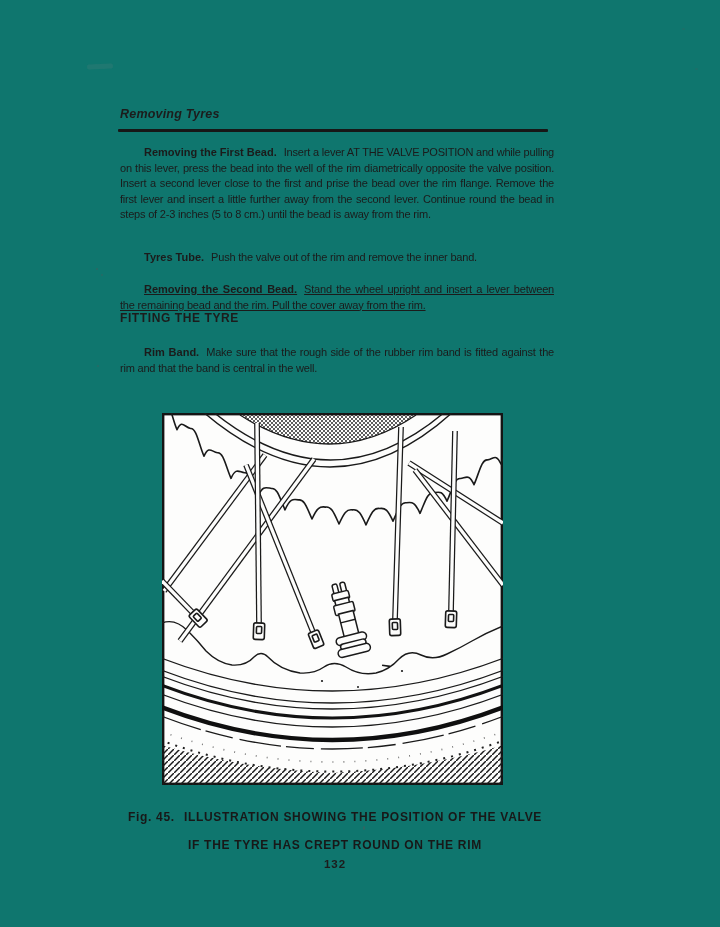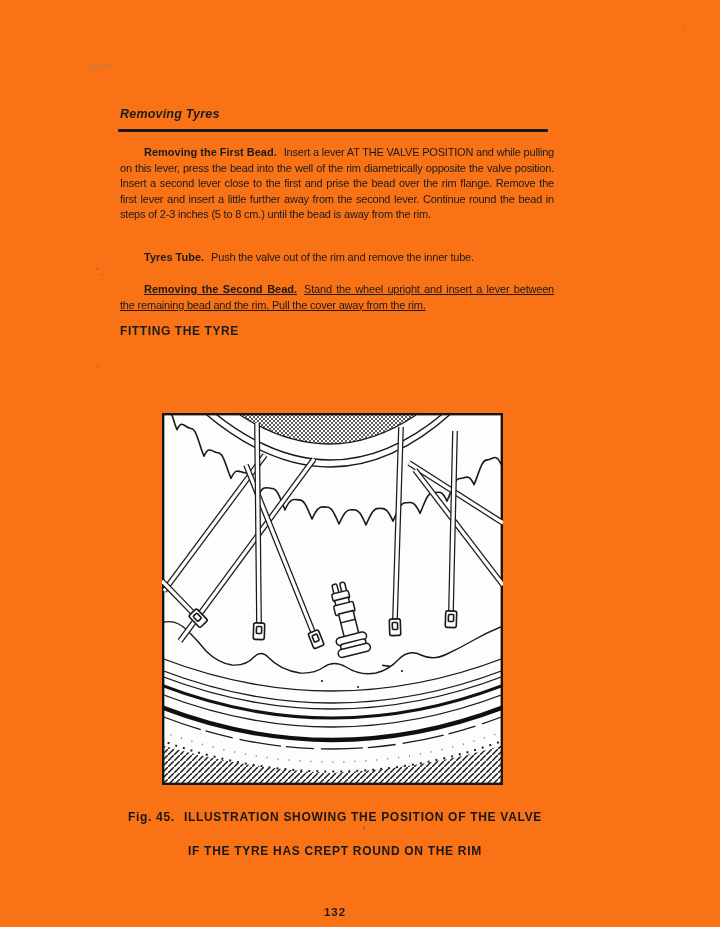--- a/index.html
+++ b/index.html
@@ -1,73 +1,76 @@
 <!DOCTYPE html>
 <html><head>
 <meta charset="utf-8">
 <style>
   html,body{margin:0;padding:0;background:#e8e8e8;}
   .page{
-    position:relative;width:720px;height:927px;background:#f97316;
+    position:relative;width:720px;height:927px;background:#0f766e;
     font-family:"Liberation Sans", sans-serif;color:#1c1c1c;overflow:hidden;
     box-shadow:0 0 4px rgba(0,0,0,.2);
   }
   .abs{position:absolute;}
   .running-head{
     left:120px;top:107px;font-size:12.5px;font-weight:bold;font-style:italic;
     letter-spacing:.2px;
   }
   .head-rule{left:118px;top:129px;width:430px;height:2.6px;background:#171717;border-radius:1px;}
   .body-par{
     width:434px;font-size:11px;line-height:15.5px;letter-spacing:-.2px;
     text-align:justify;color:#1b1b1b;
   }
   .body-par .lead{font-weight:bold;margin-right:7px;letter-spacing:0;padding-left:24px;}
   .p1{left:120px;top:145px;}
   .p2{left:120px;top:250px;}
   .p3{left:120px;top:282px;text-decoration:underline;}
   .p5{left:120px;top:345px;}
   .sec-head{
-    left:120px;top:324px;font-size:12px;font-weight:bold;letter-spacing:.6px;
+    left:120px;top:311px;font-size:12px;font-weight:bold;letter-spacing:.6px;
   }
   .figure-box{left:162px;top:413px;width:341px;height:372px;}
   .caption{
     left:118px;top:807px;width:434px;text-align:center;font-weight:bold;
     font-size:12px;letter-spacing:.7px;line-height:21px;color:#181818;
   }
   .caption .fig-label{margin-right:9px;}
-  .caption .cap2{display:block;margin-top:13px;}
+  .caption .cap2{display:block;margin-top:7px;}
   .page-num{left:118px;top:858px;width:434px;text-align:center;
-    font-size:11.5px;font-weight:bold;letter-spacing:1px;margin-top:48px;}
+    font-size:11.5px;font-weight:bold;letter-spacing:1px;}
   
   .speck{position:absolute;background:#555;border-radius:50%;}
   .smudge{position:absolute;background:#888;opacity:.14;border-radius:2px;transform:rotate(-2deg);}
 </style>
 </head>
 <body>
 
 <div class="page">
 
   <div class="abs running-head">Removing Tyres</div>
   <div class="abs head-rule"></div>
 
   <div class="abs body-par p1">
     <span class="lead">Removing the First Bead.</span><span>Insert a lever AT THE VALVE POSITION and while pulling on this lever, press the bead into the well of the rim diametrically opposite the valve position.  Insert a second lever close to the first and prise the bead over the rim flange.  Remove the first lever and insert a little further away from the second lever.  Continue round the bead in steps of 2-3 inches (5 to 8 cm.) until the bead is away from the rim.</span>
   </div>
 
   <div class="abs body-par p2">
-    <span class="lead">Tyres Tube.</span><span>Push the valve out of the rim and remove the inner tube.</span>
+    <span class="lead">Tyres Tube.</span><span>Push the valve out of the rim and remove the inner band.</span>
   </div>
 
   <div class="abs body-par p3">
     <span class="lead">Removing the Second Bead.</span><span>Stand the wheel upright and insert a lever between the remaining bead and the rim.  Pull the cover away from the rim.</span>
   </div>
 
   <div class="abs sec-head">FITTING THE TYRE</div>
 
+  <div class="abs body-par p5">
+    <span class="lead">Rim Band.</span><span>Make sure that the rough side of the rubber rim band is fitted against the rim and that the band is central in the well.</span>
+  </div>
 
   <div class="abs figure-box">
     <svg width="341" height="372" viewBox="0 0 341 372" xmlns="http://www.w3.org/2000/svg">
       <defs>
         <pattern id="hatch45" width="6" height="6" patternUnits="userSpaceOnUse">
           <line x1="0" y1="6" x2="6" y2="0" stroke="#1a1a1a" stroke-width="1.5"></line>
         </pattern>
         <pattern id="xhatch" width="4" height="4" patternUnits="userSpaceOnUse">
           <line x1="0" y1="4" x2="4" y2="0" stroke="#1a1a1a" stroke-width="0.7"></line>
           <line x1="0" y1="0" x2="4" y2="4" stroke="#1a1a1a" stroke-width="0.7"></line>

